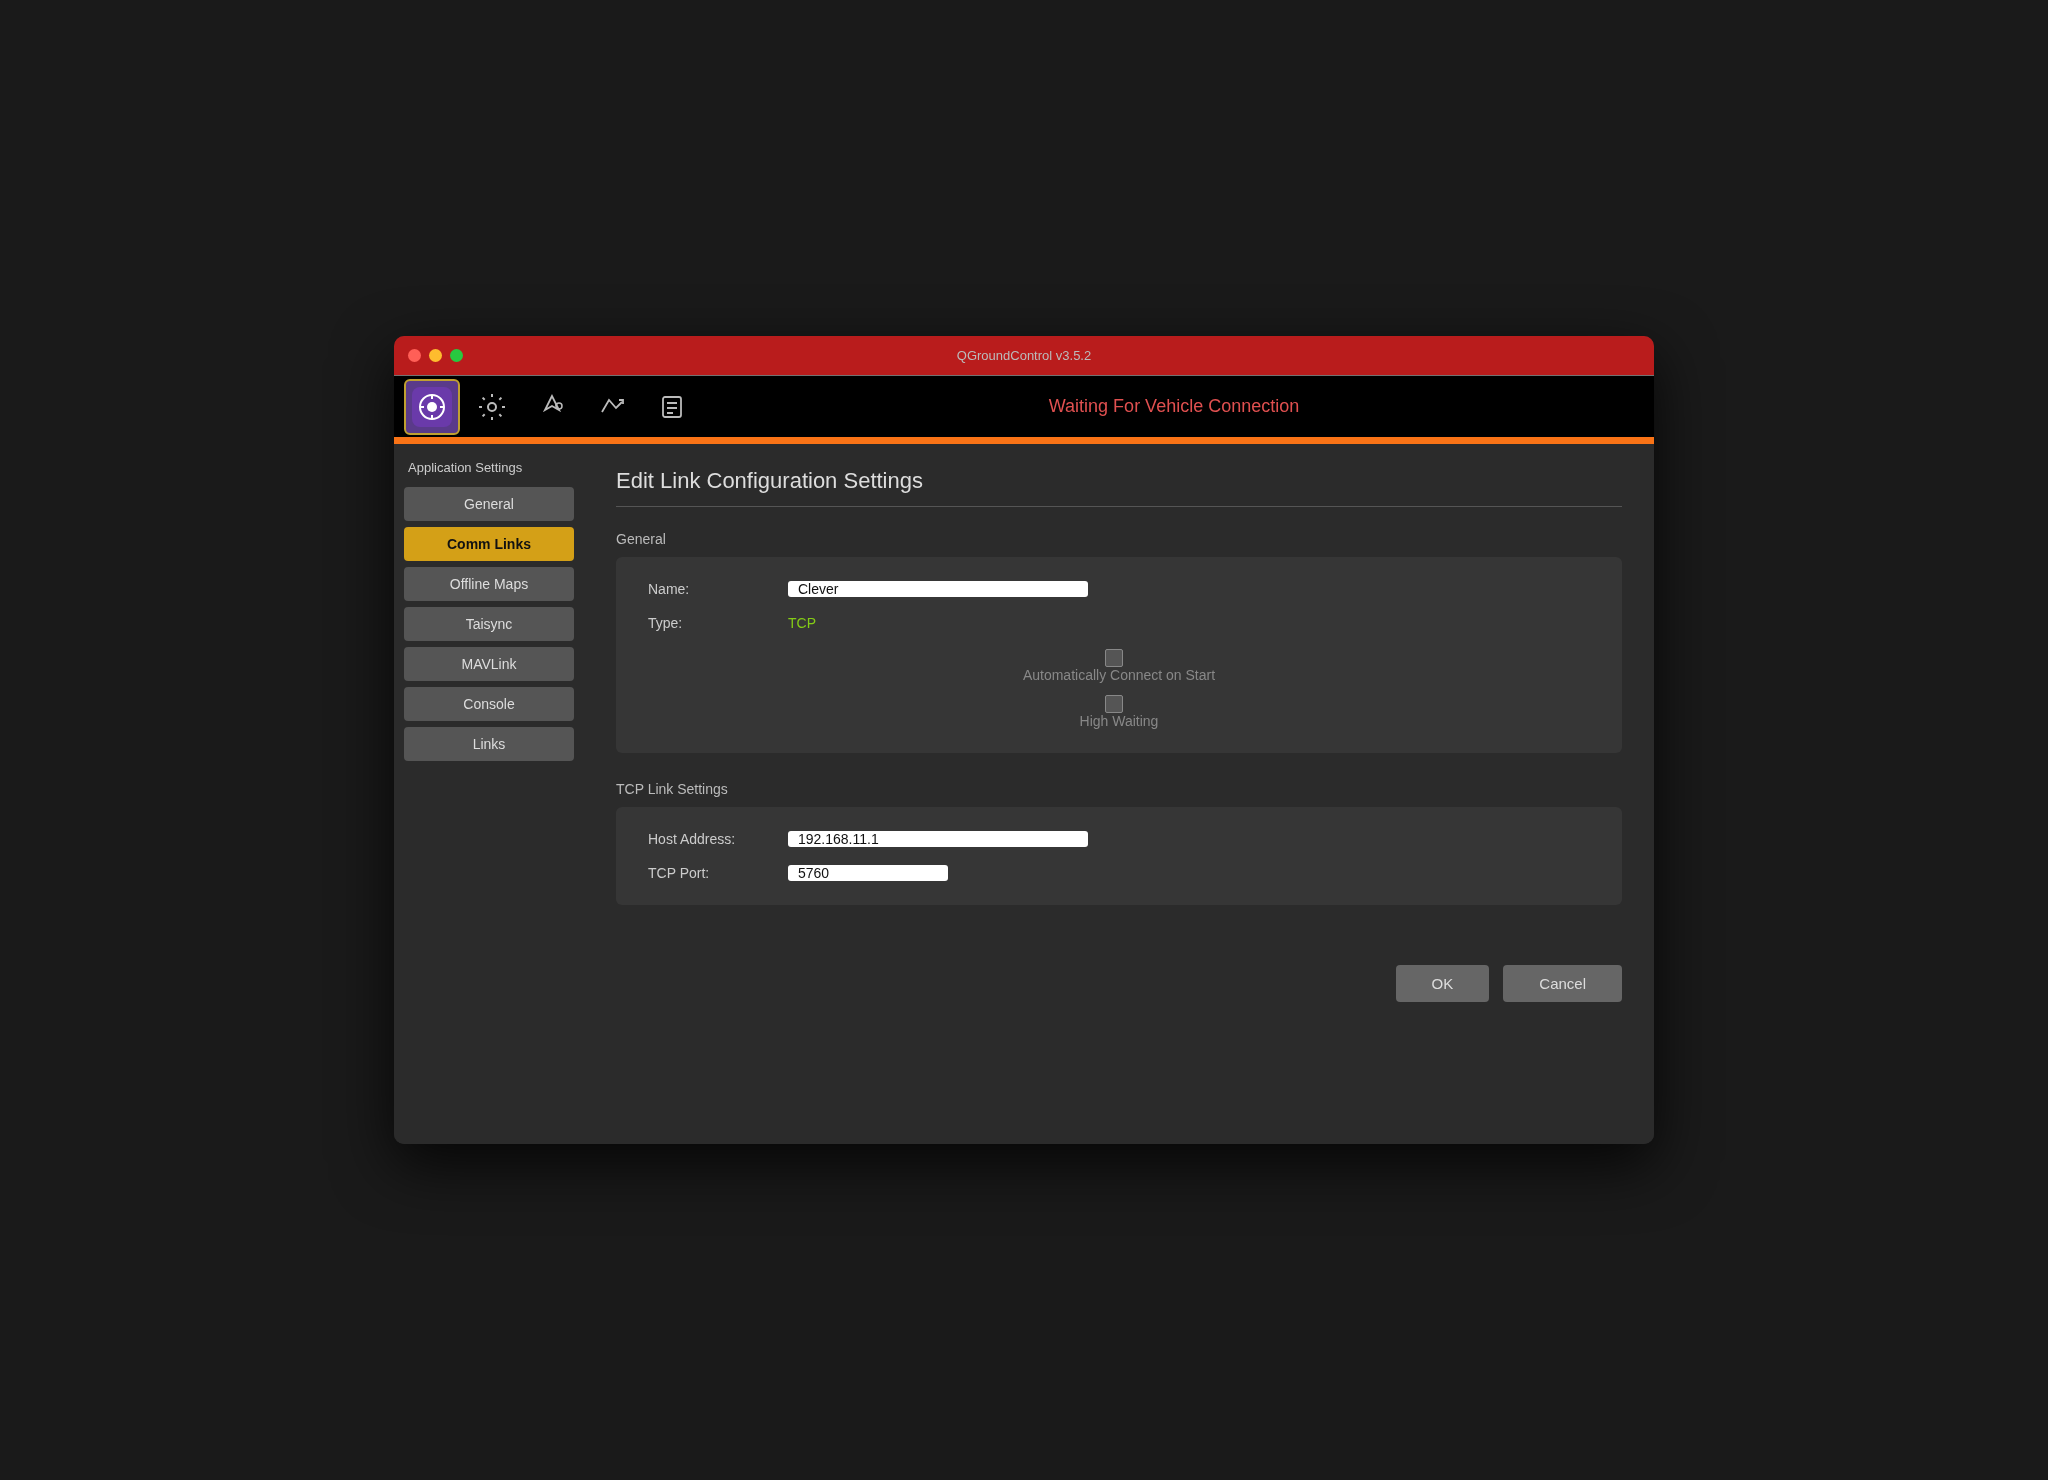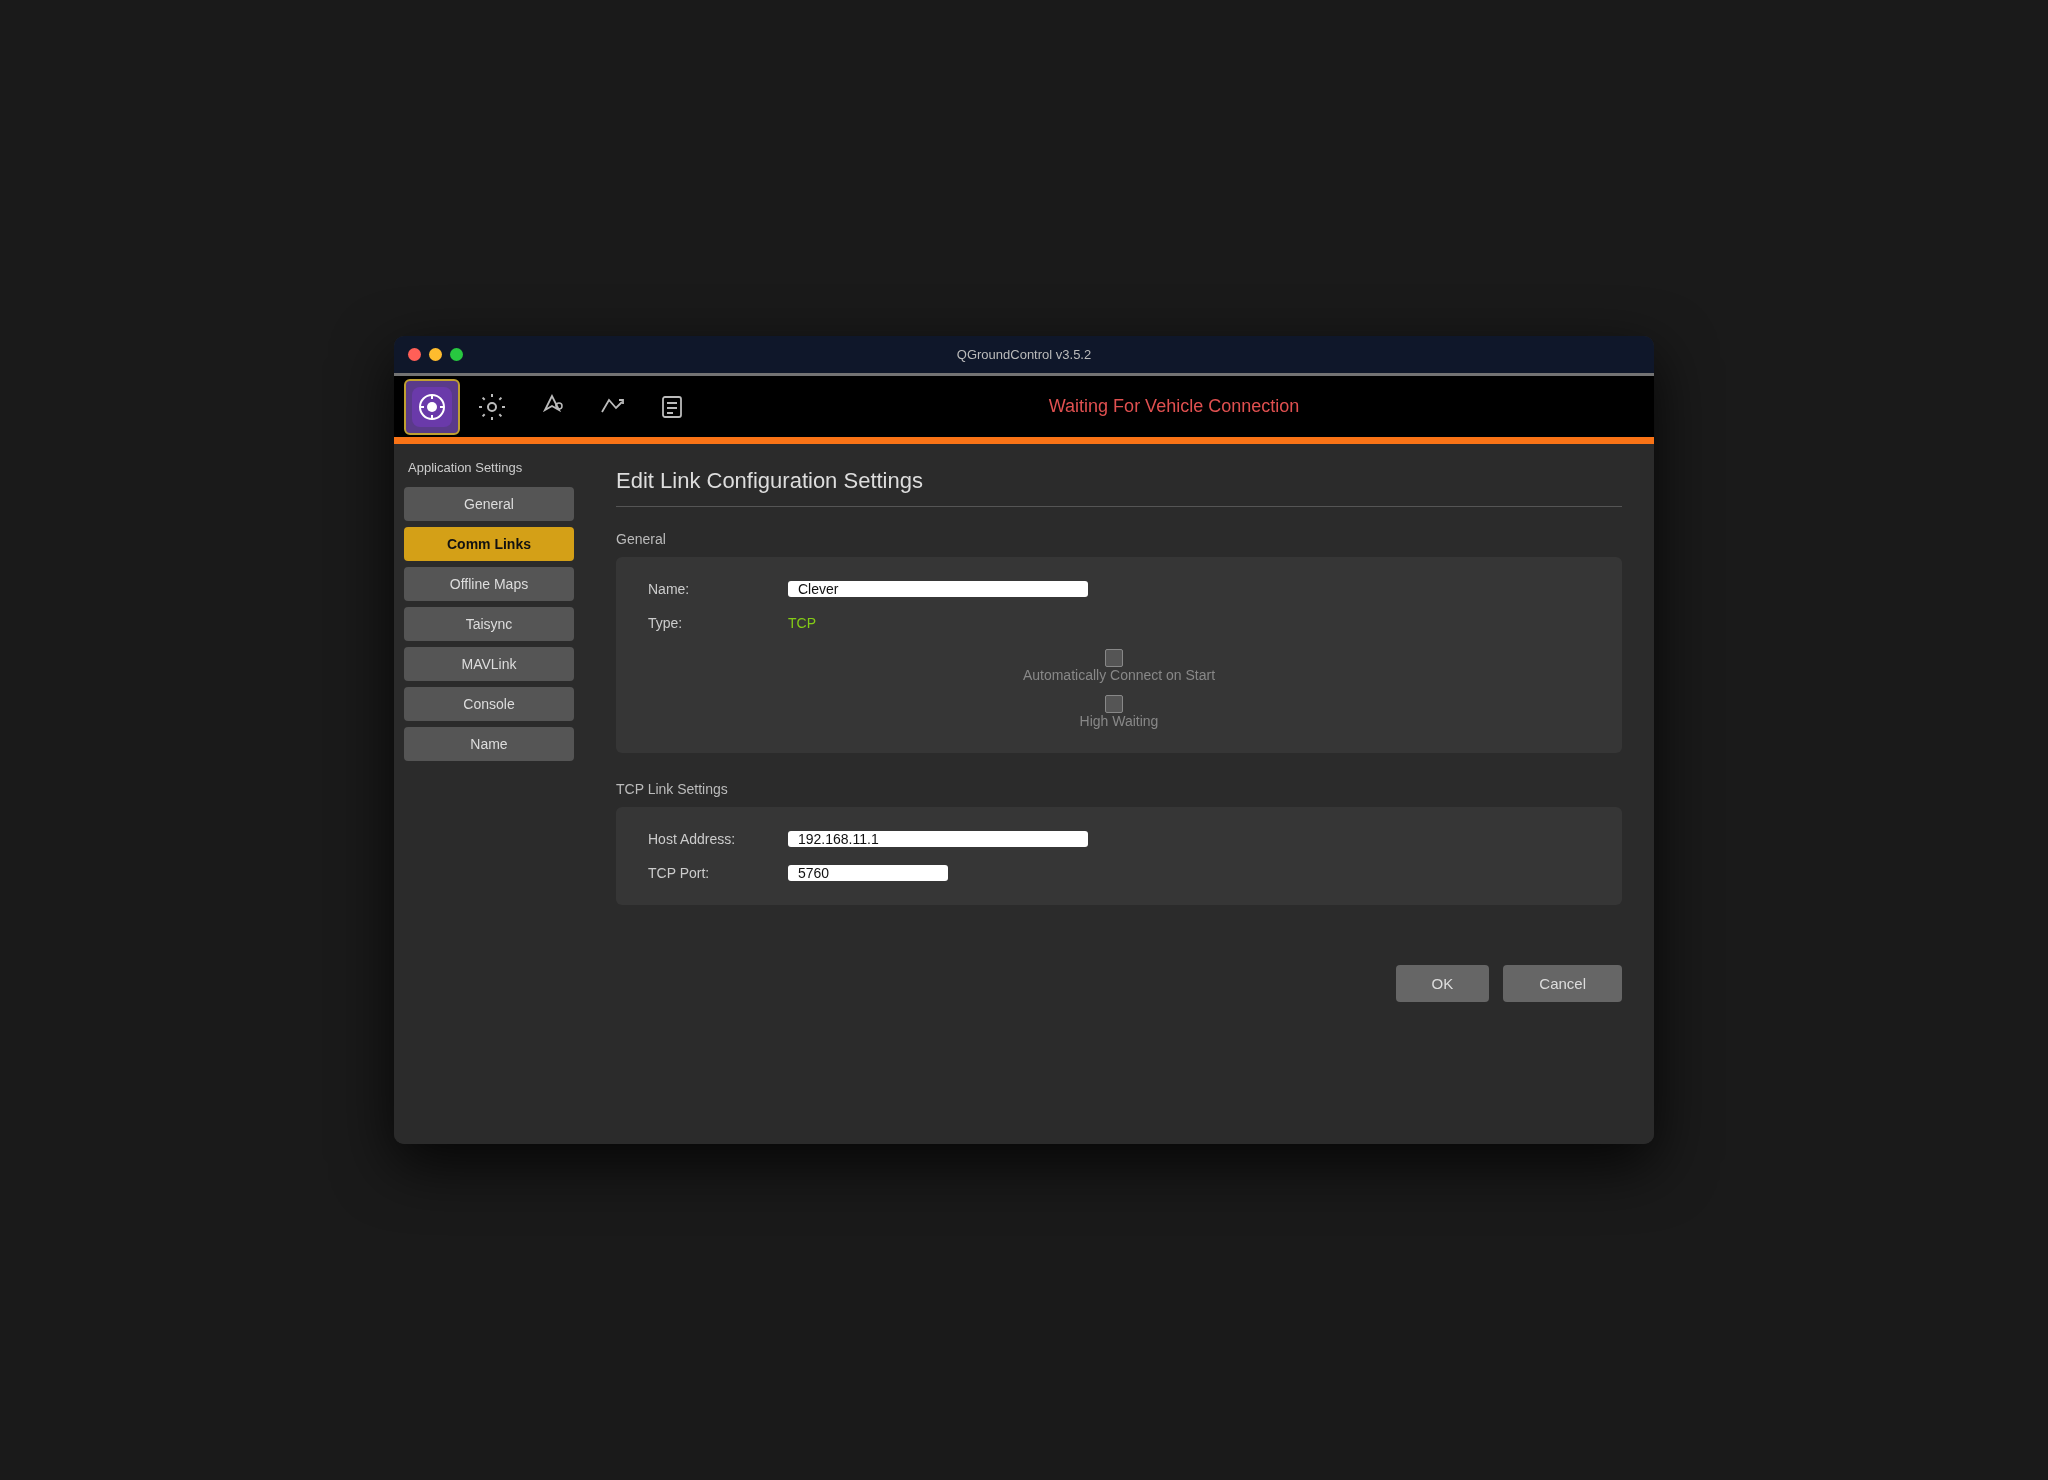--- a/index.html
+++ b/index.html
@@ -16,27 +16,27 @@
     .window {
       width: 1260px;
       background: #2b2b2b;
       border-radius: 10px;
       overflow: hidden;
       box-shadow: 0 20px 60px rgba(0,0,0,0.8);
     }
 
     
     .titlebar {
-      background: #0f172a;
+      background: #b91c1c;
       height: 40px;
       display: flex;
       align-items: center;
       justify-content: center;
       position: relative;
-      border-bottom: 3px solid #737373;
+      border-bottom: 1px solid #737373;
     }
 
     .titlebar-buttons {
       position: absolute;
       left: 14px;
       display: flex;
       gap: 8px;
       align-items: center;
     }
 
@@ -333,21 +333,21 @@
 
     <div class="sidebar">
       <div class="sidebar-heading">Application Settings</div>
 
       <button class="sidebar-item">General</button>
       <button class="sidebar-item active">Comm Links</button>
       <button class="sidebar-item">Offline Maps</button>
       <button class="sidebar-item">Taisync</button>
       <button class="sidebar-item">MAVLink</button>
       <button class="sidebar-item">Console</button>
-      <button class="sidebar-item">Name</button>
+      <button class="sidebar-item">Links</button>
     </div>
 
     <div class="content">
 
       <h2 class="page-title">Edit Link Configuration Settings</h2>
       <hr class="divider">
 
       <div class="section-label">General</div>
 
       <div class="section-box">

